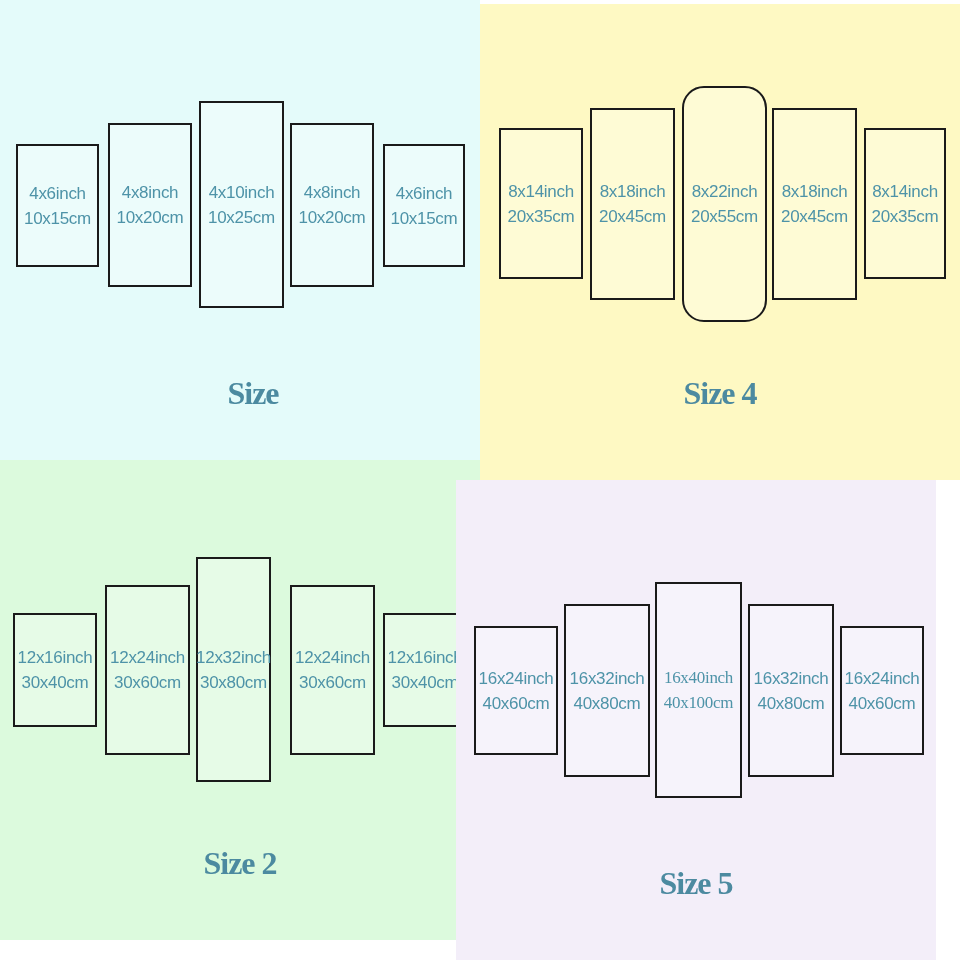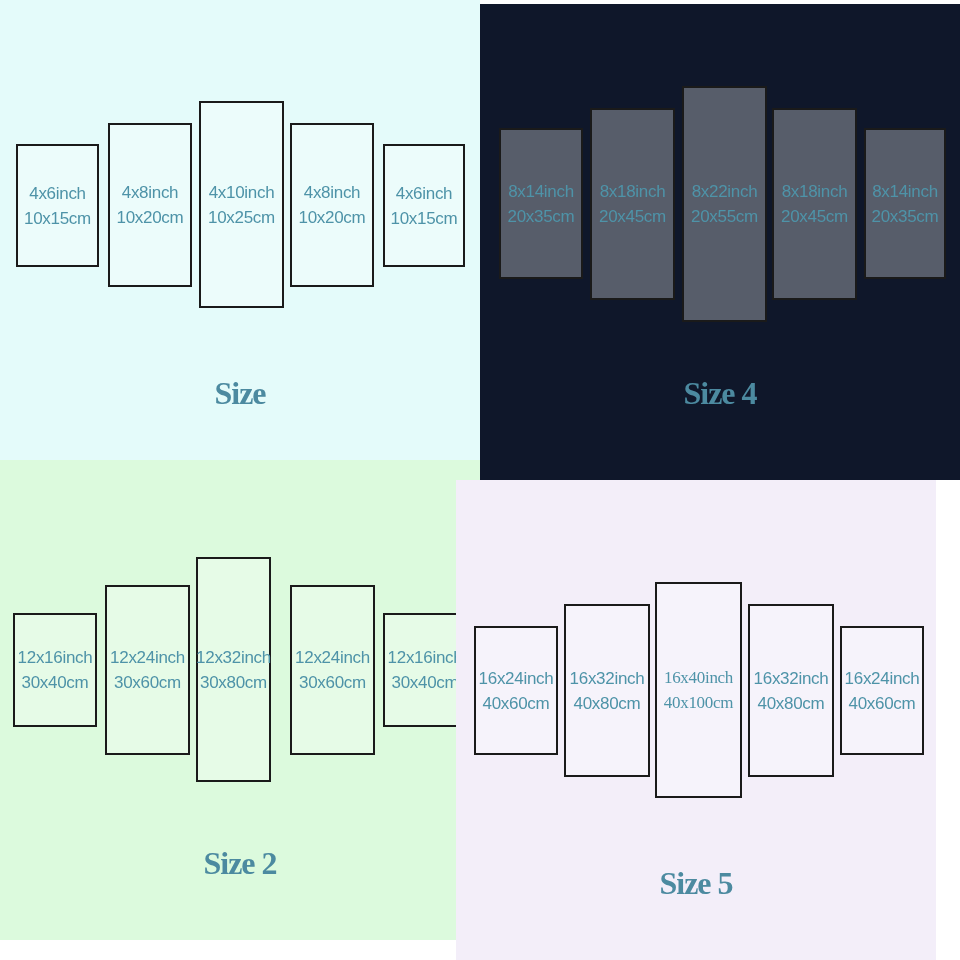--- a/index.html
+++ b/index.html
@@ -15,21 +15,21 @@
     position: relative;
     width: 960px;
     height: 960px;
   }
   .quadrant {
     position: absolute;
     width: 480px;
     height: 480px;
     overflow: hidden;
   }
-  .q-tl { left: 0;   top: 0;   }
+  .q-tl { left: 0;   top: 0; padding-left: 26px;   }
   .q-tr { left: 480px; top: 0; }
   .q-bl { left: 0;   top: 460px; }
   .q-br { left: 456px; top: 480px; }
 
   .top-strip {
     position: absolute;
     left: 0; top: 0;
     width: 100%;
     height: 4px;
     background: var(--strip-color, #ffffff);
@@ -109,36 +109,36 @@
         <div class="panel" style="left: 383px; top: 144px; width: 82px; height: 123px;">
     <div class="panel-label">
       <span class="line inch">4x6inch</span>
       <span class="line cm">10x15cm</span>
     </div>
   </div>
       </div>
     <h2 class="quadrant-title">Size</h2>
   </section>
 
-  <section class="quadrant q-tr row-top" style="background: #0f172a;">
+  <section class="quadrant q-tr row-top" style="background: #fef9c3;">
     <div class="top-strip"></div>
     <div class="panels">
         <div class="panel" style="left: 19px; top: 128px; width: 84px; height: 151px;">
     <div class="panel-label">
       <span class="line inch">8x14inch</span>
       <span class="line cm">20x35cm</span>
     </div>
   </div>
         <div class="panel" style="left: 110px; top: 108px; width: 85px; height: 192px;">
     <div class="panel-label">
       <span class="line inch">8x18inch</span>
       <span class="line cm">20x45cm</span>
     </div>
   </div>
-        <div class="panel" style="left: 202px; top: 86px; width: 85px; height: 236px;">
+        <div class="panel" style="left: 202px; top: 86px; width: 85px; height: 236px; border-radius: 22px;">
     <div class="panel-label">
       <span class="line inch">8x22inch</span>
       <span class="line cm">20x55cm</span>
     </div>
   </div>
         <div class="panel" style="left: 292px; top: 108px; width: 85px; height: 192px;">
     <div class="panel-label">
       <span class="line inch">8x18inch</span>
       <span class="line cm">20x45cm</span>
     </div>

